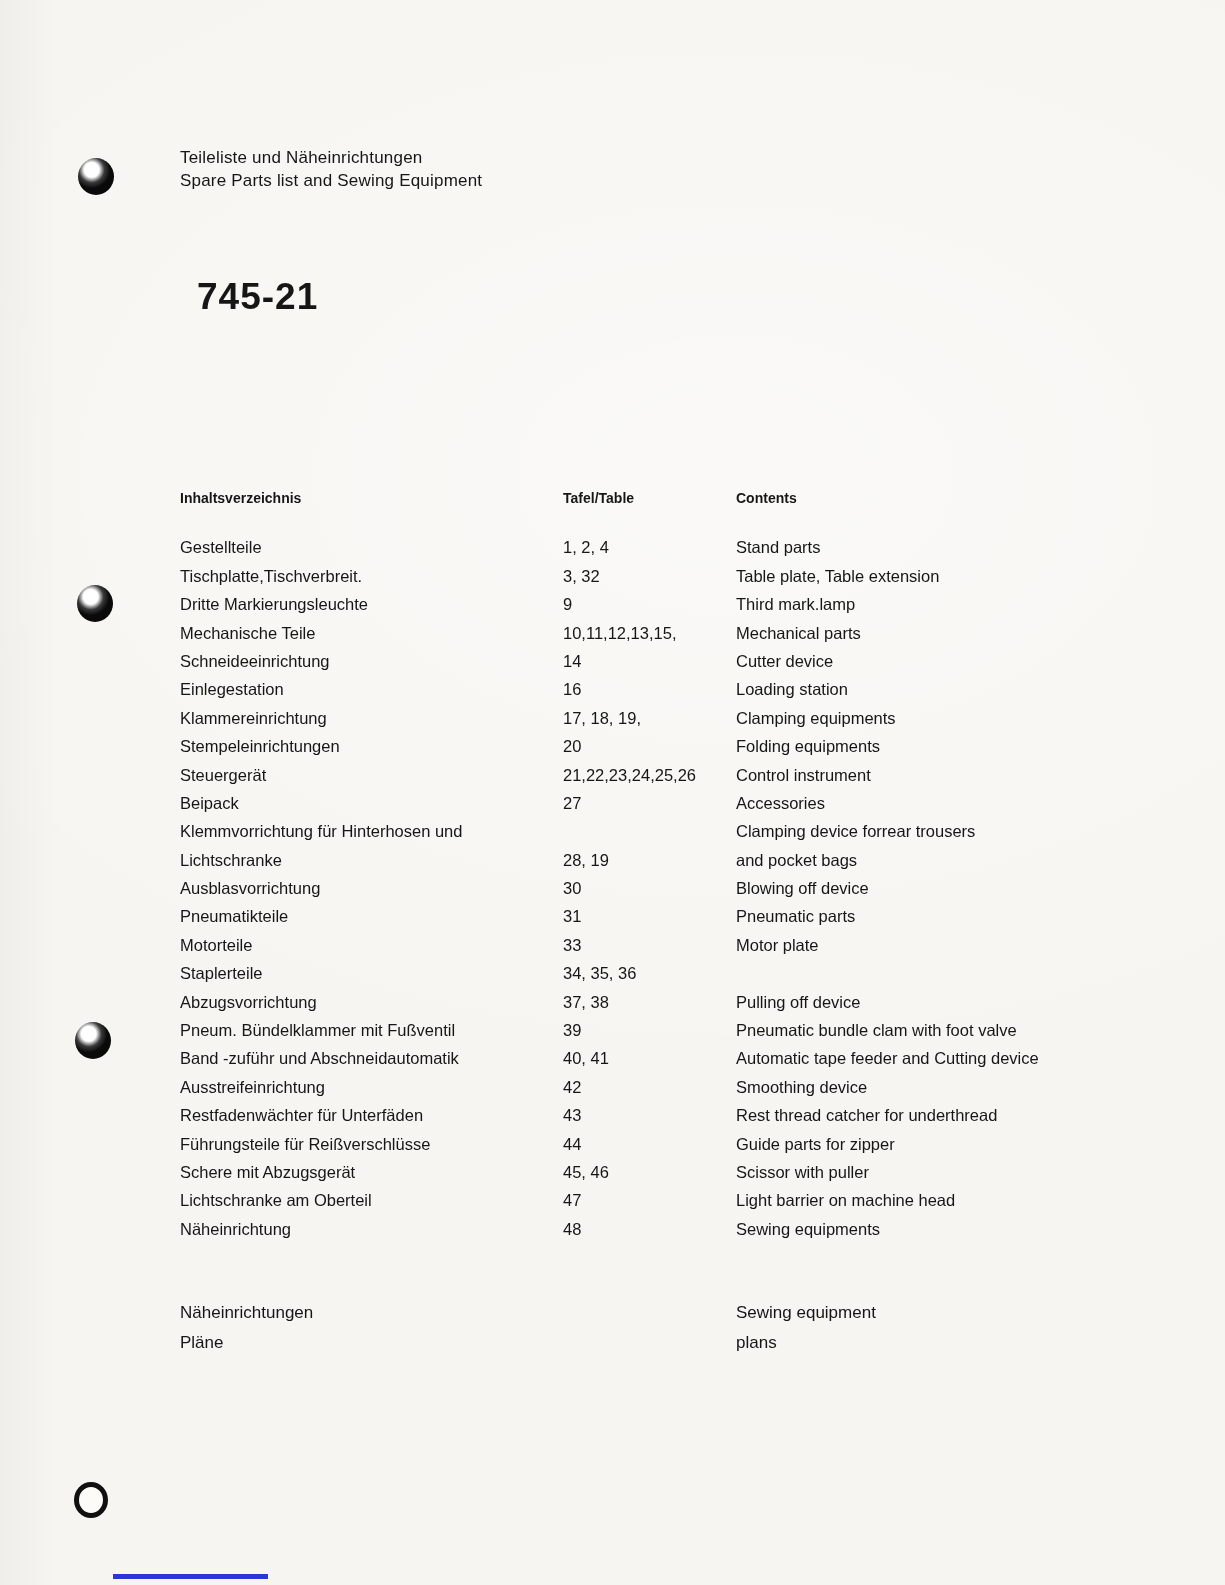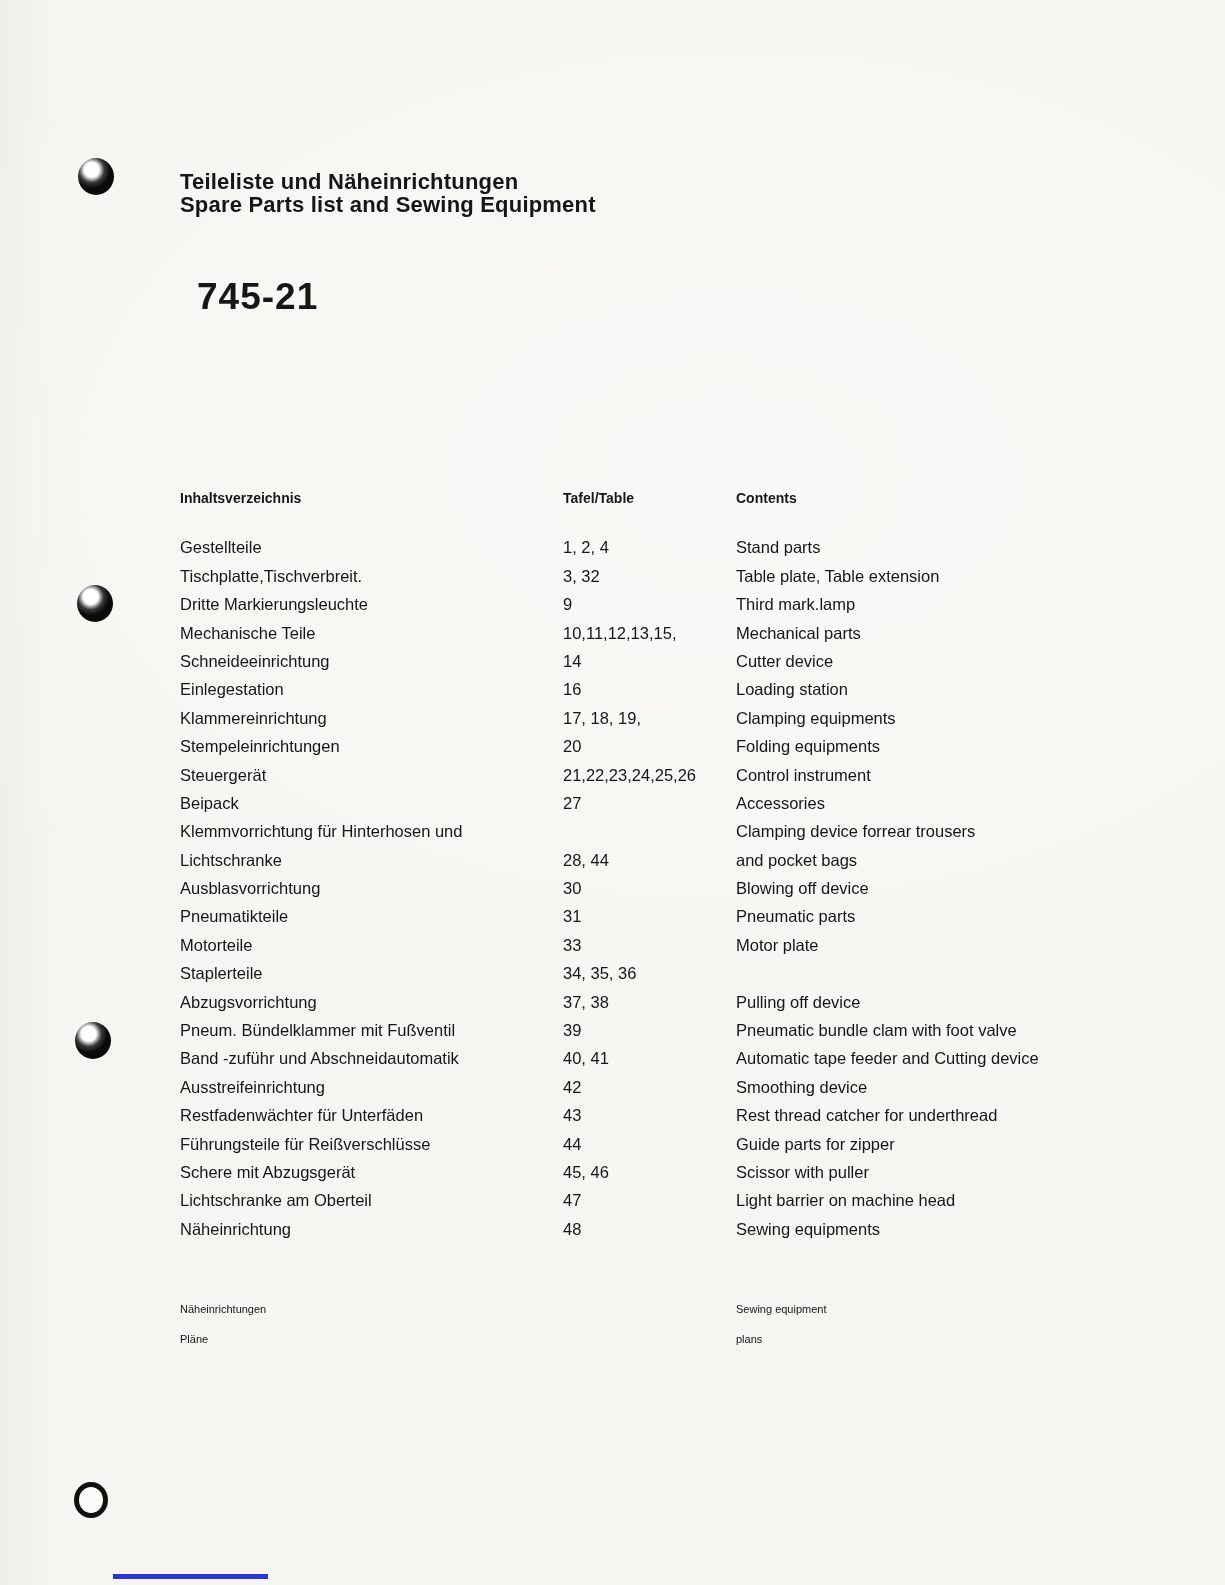--- a/index.html
+++ b/index.html
@@ -43,25 +43,24 @@
   .hole-1 { left: 78px;  top: 158px; }
   .hole-2 { left: 77px;  top: 585px; }
   .hole-3 { left: 75px;  top: 1022px; }
   .hole-4 { left: 74px;  top: 1482px; }
 
   
   .doc-header {
     position: absolute;
     left: 180px;
     top: 146px;
-    font-size: 22px;
-    font-weight: bold;
+    font-size: 17px;
+    font-weight: normal;
     line-height: 23px;
     letter-spacing: 0.2px;
-    margin-top: 24px;
   }
 
   .model-number {
     position: absolute;
     left: 197px;
     top: 276px;
     font-size: 37px;
     font-weight: 700;
     letter-spacing: 1px;
   }
@@ -92,21 +91,21 @@
 
   
   .footer-rows {
     position: absolute;
     left: 180px;
     top: 1303px;
     width: 990px;
   }
   .footer-rows .row {
     height: 30px;
-    font-size: 11px;
+    font-size: 17px;
   }
 
   .blue-line {
     position: absolute;
     left: 113px;
     top: 1574px;
     width: 155px;
     height: 5px;
     background: #2936d8;
   }
@@ -185,21 +184,21 @@
           <div class="col-table">27</div>
           <div class="col-en">Accessories</div>
         </div>
         <div class="row">
           <div class="col-de">Klemmvorrichtung für Hinterhosen und</div>
           <div class="col-table"></div>
           <div class="col-en">Clamping device forrear trousers</div>
         </div>
         <div class="row">
           <div class="col-de">Lichtschranke</div>
-          <div class="col-table">28, 44</div>
+          <div class="col-table">28, 19</div>
           <div class="col-en">and pocket bags</div>
         </div>
         <div class="row">
           <div class="col-de">Ausblasvorrichtung</div>
           <div class="col-table">30</div>
           <div class="col-en">Blowing off device</div>
         </div>
         <div class="row">
           <div class="col-de">Pneumatikteile</div>
           <div class="col-table">31</div>

